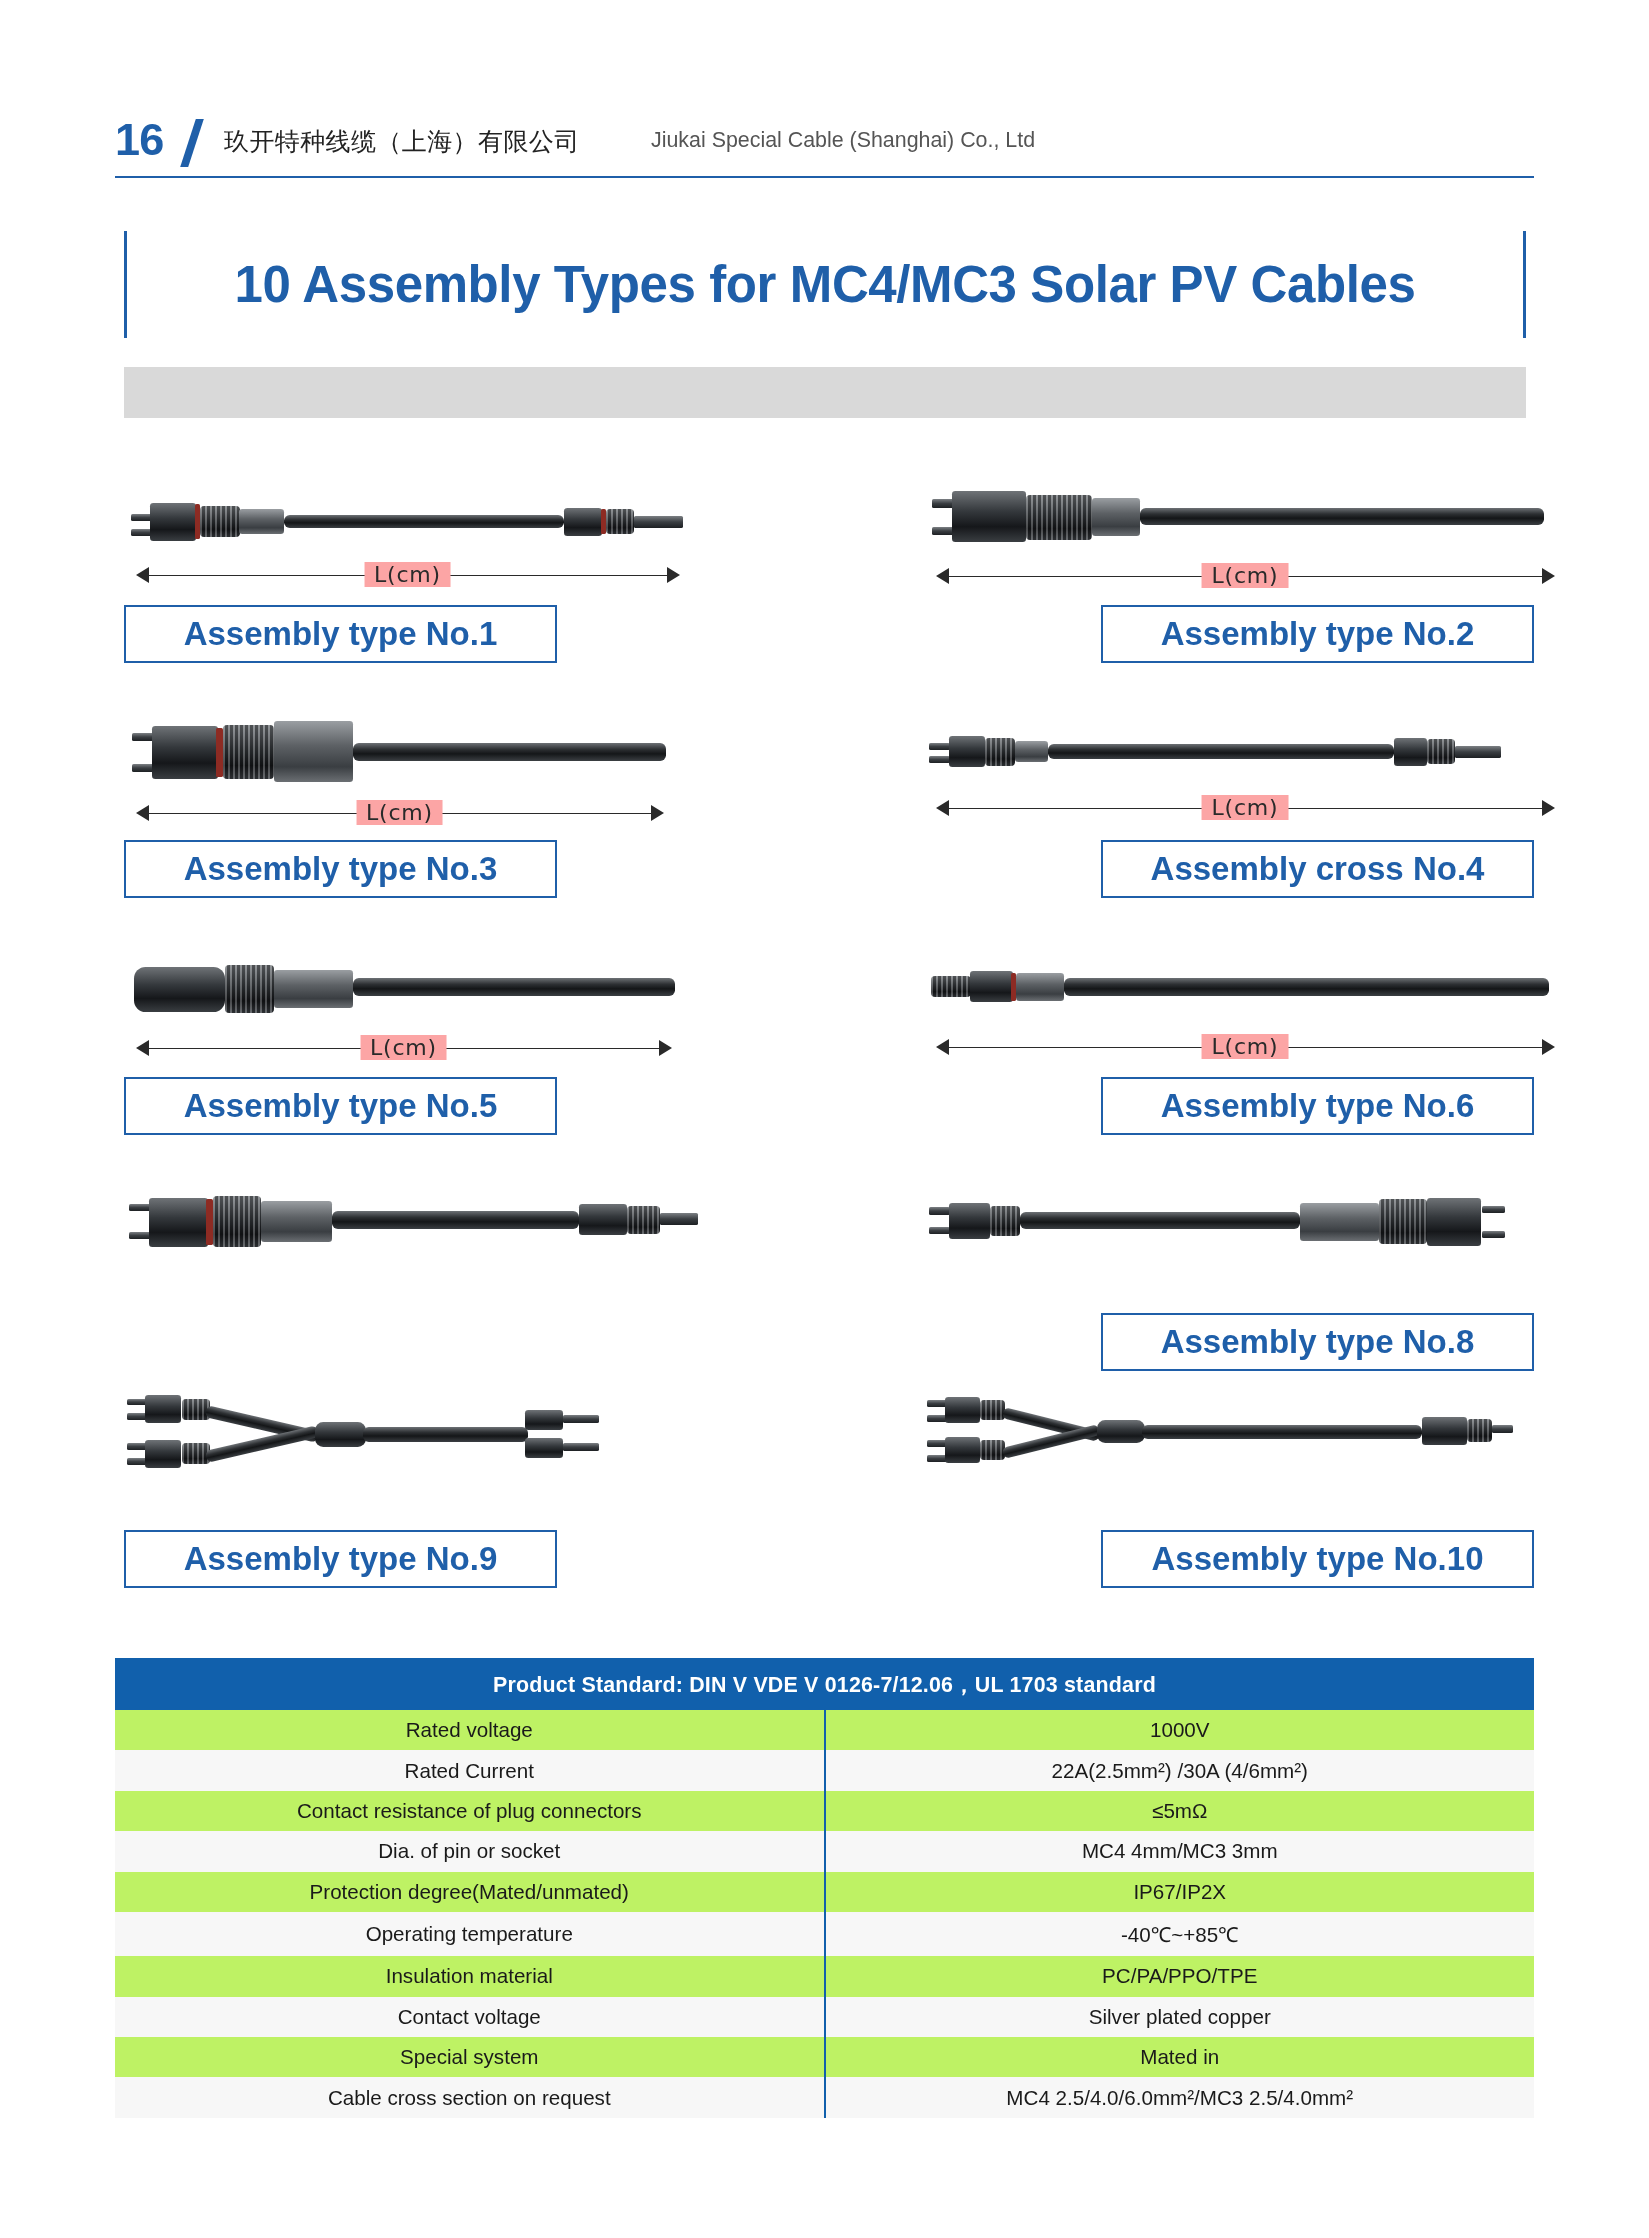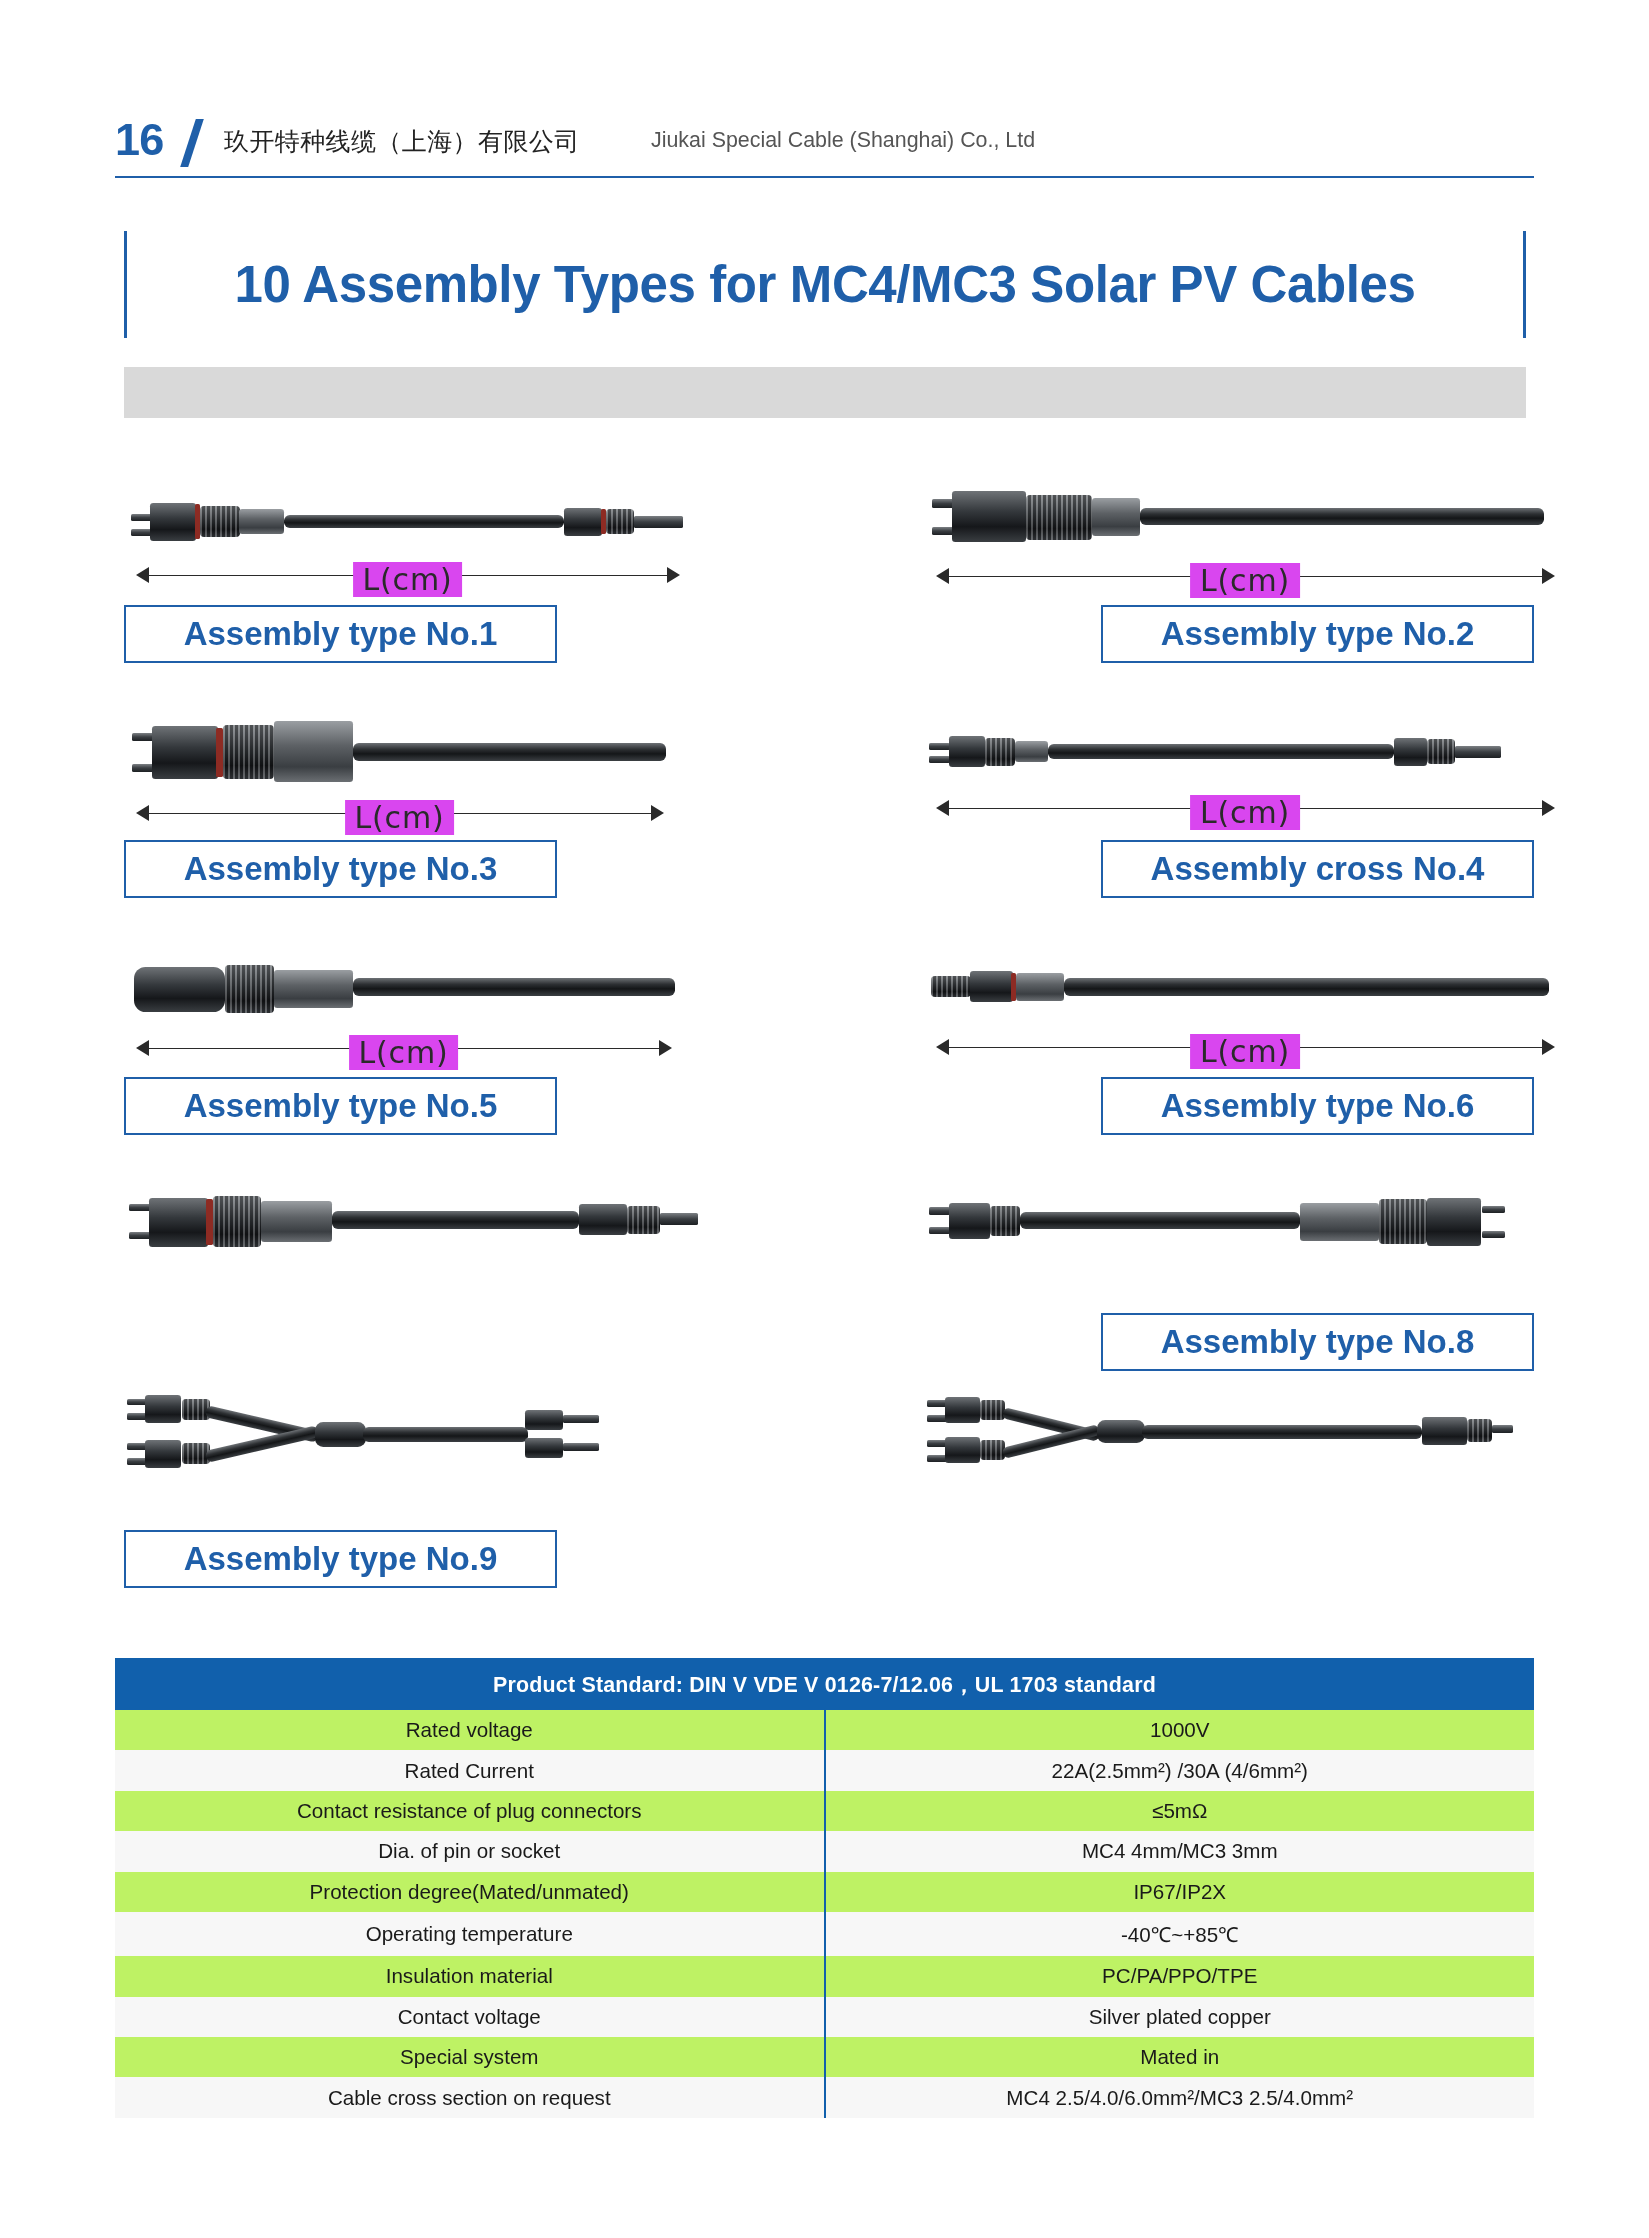--- a/index.html
+++ b/index.html
@@ -199,23 +199,23 @@
     border-top: 8.2px solid transparent;
     border-bottom: 8.2px solid transparent;
   }
   .dim-arrow-l { border-right: 13px solid #2a2a2a; left: 0; }
   .dim-arrow-r { border-left: 13px solid #2a2a2a; right: 0; }
   .dim-label {
     position: absolute;
     top: 3.3px;
     left: 50%;
     transform: translateX(-50%);
-    background: #d946ef;
+    background: #fca5a5;
     padding: 0 10px;
-    font-size: 30px;
+    font-size: 22px;
     color: #2a2a2a;
     font-family: "DejaVu Sans", sans-serif;
     letter-spacing: 0.8px;
   }
 
   
   .table {
     position: absolute;
     left: 115px;
     top: 1658px;
@@ -468,20 +468,23 @@
         <div class="conn" style="left:21.4px; top:45px; width:35px; height:26px;"></div>
         <div class="ridged" style="left:56px; top:48px; width:25px; height:20px;"></div>
         <div class="cable" style="left:79px; top:56px; width:99px; height:10.7px; transform:rotate(-14deg); transform-origin:left center;"></div>
 
         <div class="conn" style="left:173px; top:28px; width:48px; height:23px; border-radius:8.2px;"></div>
         <div class="cable" style="left:218px; top:33px; width:280px; height:14px;"></div>
         <div class="conn" style="left:498px; top:25px; width:45px; height:28px;"></div>
         <div class="ridged" style="left:543px; top:27px; width:25px; height:23px;"></div>
         <div class="pin" style="left:568px; top:33px; width:21.4px; height:8.2px;"></div>
       </div>
+      <div class="label-box right-col" style="margin-top:18px;">
+        <span class="label-text">Assembly type No.10</span>
+      </div>
     </div>
 
   </div>
 
   <table class="table">
     <thead>
       <tr>
         <th class="head" colspan="2">Product Standard: DIN V VDE V 0126-7/12.06，UL 1703 standard</th>
       </tr>
     </thead>

